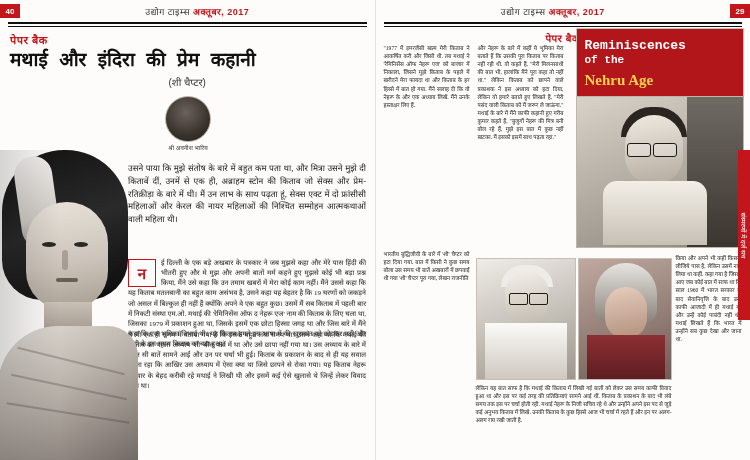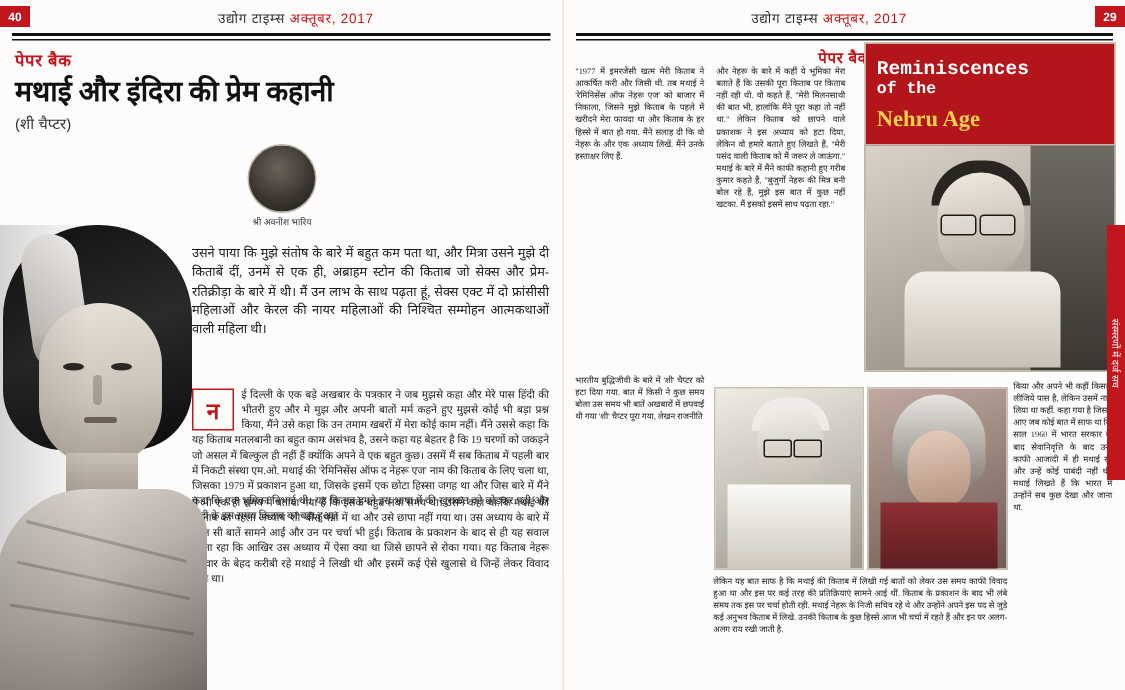--- a/index.html
+++ b/index.html
@@ -6,28 +6,28 @@
   body{width:750px;height:460px;overflow:hidden;font-family:"Liberation Sans",sans-serif;}
   .spread{position:relative;width:750px;height:384px;background:#fef9c3;display:flex;}
 
   
   .page-left{position:relative;width:375px;height:460px;background:#fdfcfa;overflow:hidden;}
   .page-right{position:relative;width:375px;height:460px;background:#fdfcfa;overflow:hidden;border-left:1px solid #e6e2dc;}
 
   .hdr{position:relative;height:22px;display:flex;align-items:center;}
   .pgnum{width:20px;height:14px;background:#c3161c;color:#fff;font-size:8px;display:flex;align-items:center;justify-content:center;font-weight:bold;}
   .hdr-center{flex:1;text-align:center;font-size:9px;color:#333;letter-spacing:.5px;}
-  .hdr-center .red{color:#c3161c;font-weight:normal;}
+  .hdr-center .red{color:#c3161c;font-weight:bold;}
   .rule{height:2px;background:#111;margin:0 8px;}
   .rule-thin{height:1px;background:#111;margin:2px 8px 0 8px;}
 
   .kicker{color:#c3161c;font-size:11px;font-weight:bold;margin:5px 0 0 10px;letter-spacing:.5px;}
 
-  .headline{margin:4px 10px 0 10px;font-size:19px;font-weight:bold;color:#111;line-height:1.15;font-family:Liberation Serif, serif;}
-  .subline{margin:2px 10px 0 10px;font-size:10px;color:#333;text-align:left;}
+  .headline{margin:4px 10px 0 10px;font-size:19px;font-weight:bold;color:#111;line-height:1.15;font-family:Liberation Mono, monospace;}
+  .subline{margin:2px 10px 0 10px;font-size:10px;color:#333;text-align:center;}
   .bighead{margin:2px 10px 0 10px;font-size:31px;font-weight:bold;color:#c3161c;line-height:1;font-family:"Liberation Serif",serif;letter-spacing:-.5px;}
 
   .byline{position:absolute;left:128px;top:96px;width:120px;display:flex;flex-direction:column;align-items:center;}
   .byline .av{width:44px;height:44px;border-radius:50%;background:radial-gradient(circle at 45% 35%,#6b625a 0%,#3a332d 60%,#1d1a17 100%);border:1px solid #b9b2a8;}
   .byline .nm{font-size:6px;color:#333;margin-top:2px;}
 
   .intro{position:absolute;left:128px;top:162px;width:238px;font-size:8.5px;line-height:1.5;color:#1a1a1a;text-align:justify;font-family:"Liberation Serif",serif;}
 
   .dropcapblk{position:absolute;left:128px;top:258px;width:238px;}
   .dropcap{float:left;width:26px;height:26px;border:1px solid #c3161c;color:#c3161c;font-size:15px;font-weight:bold;display:flex;align-items:center;justify-content:center;margin:1px 5px 1px 0;}

